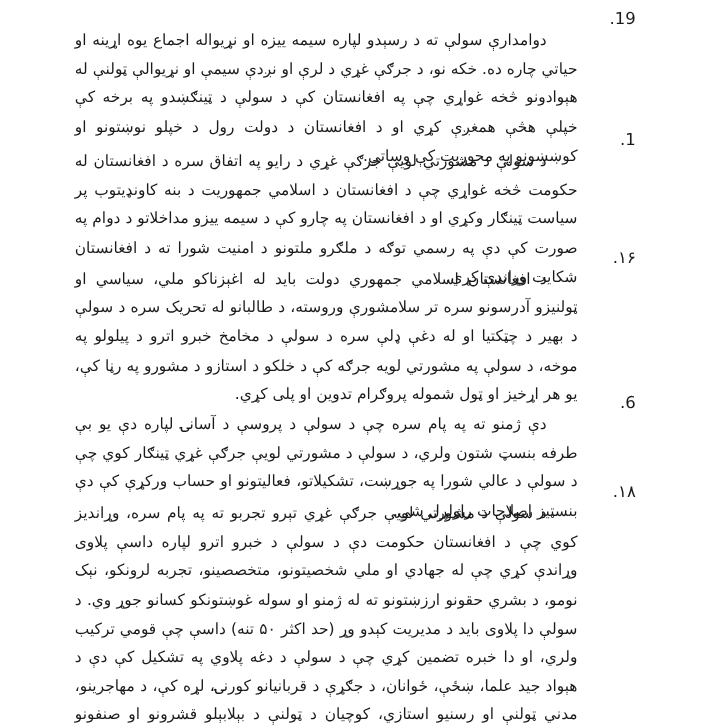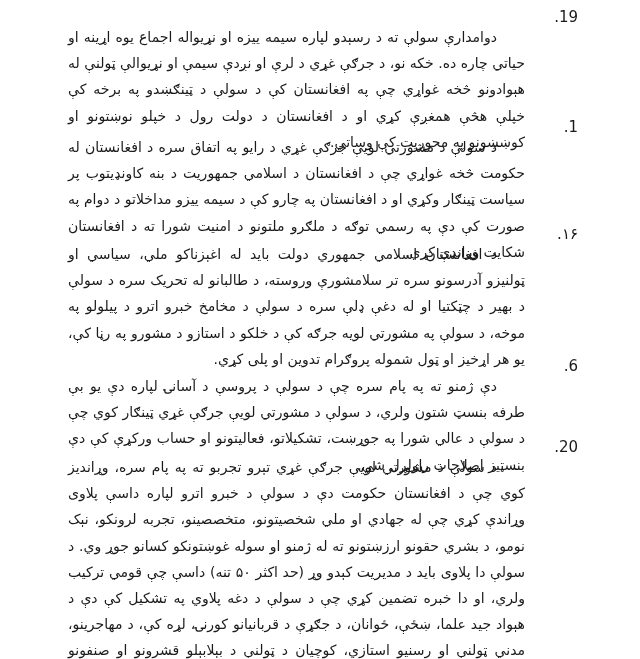--- a/index.html
+++ b/index.html
@@ -76,17 +76,17 @@
     <div class="para-number">۱۶.</div>
     <div class="para-body">د افغانستان اسلامي جمهوري دولت باید له اغېزناکو ملي، سیاسي او ټولنیزو آدرسونو سره تر سلامشورې وروسته، د طالبانو له تحریک سره د سولې د بهیر د چټکتیا او له دغې ډلې سره د سولې د مخامخ خبرو اترو د پیلولو په موخه، د سولې په مشورتي لویه جرګه کې د خلکو د استازو د مشورو په رڼا کې، یو هر اړخیز او ټول شموله پروګرام تدوین او پلی کړي.</div>
   </div>
 
   <div class="para" id="p17">
     <div class="para-number">6.</div>
     <div class="para-body">دې ژمنو ته په پام سره چې د سولې د پروسې د آسانۍ لپاره دې یو بې طرفه بنسټ شتون ولري، د سولې د مشورتي لویې جرګې غړي ټینګار کوي چې د سولې د عالي شورا په جوړښت، تشکیلاتو، فعالیتونو او حساب ورکړې کې دې بنسټیز اصلاحات راولړل شي.</div>
   </div>
 
   <div class="para" id="p18">
-    <div class="para-number">20.</div>
+    <div class="para-number">۱۸.</div>
     <div class="para-body">د سولې د مشورتي لویې جرګې غړي تېرو تجربو ته په پام سره، وړاندیز کوي چې د افغانستان حکومت دې د سولې د خبرو اترو لپاره داسې پلاوی وړاندې کړي چې له جهادي او ملي شخصیتونو، متخصصینو، تجربه لرونکو، نېک نومو، د بشري حقونو ارزښتونو ته له ژمنو او سوله غوښتونکو کسانو جوړ وي. د سولې دا پلاوی باید د مدیریت کېدو وړ (حد اکثر ۵۰ تنه) داسې چې قومي ترکیب ولري، او دا خبره تضمین کړي چې د سولې د دغه پلاوي په تشکیل کې دې د هېواد جید علما، ښځې، ځوانان، د جګړې د قربانیانو کورنۍ، لړه کې، د مهاجرینو، مدني ټولنې او رسنیو استازي، کوچیان د ټولنې د بېلابېلو قشرونو او صنفونو استازي او د سولې د مشورتي لویې جرګې یو شمېر غړي شامل وي.</div>
   </div>
 
 </div>
 
 </body></html>

